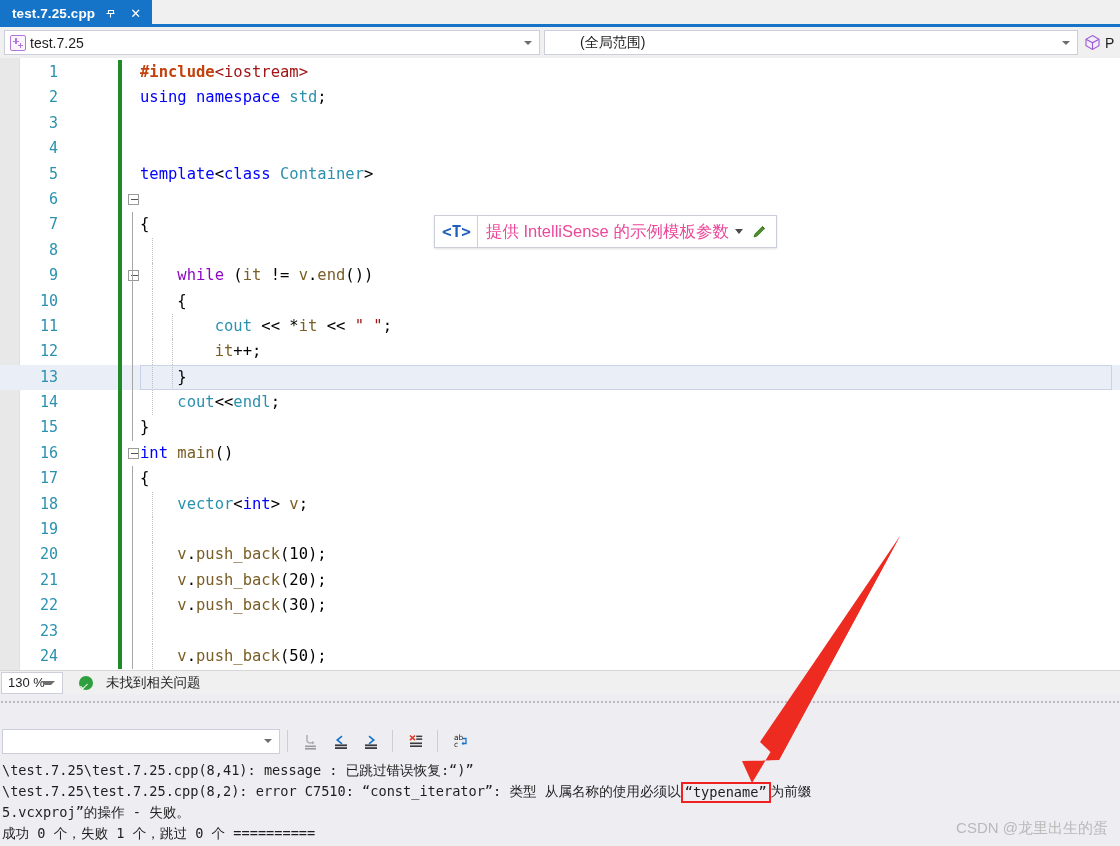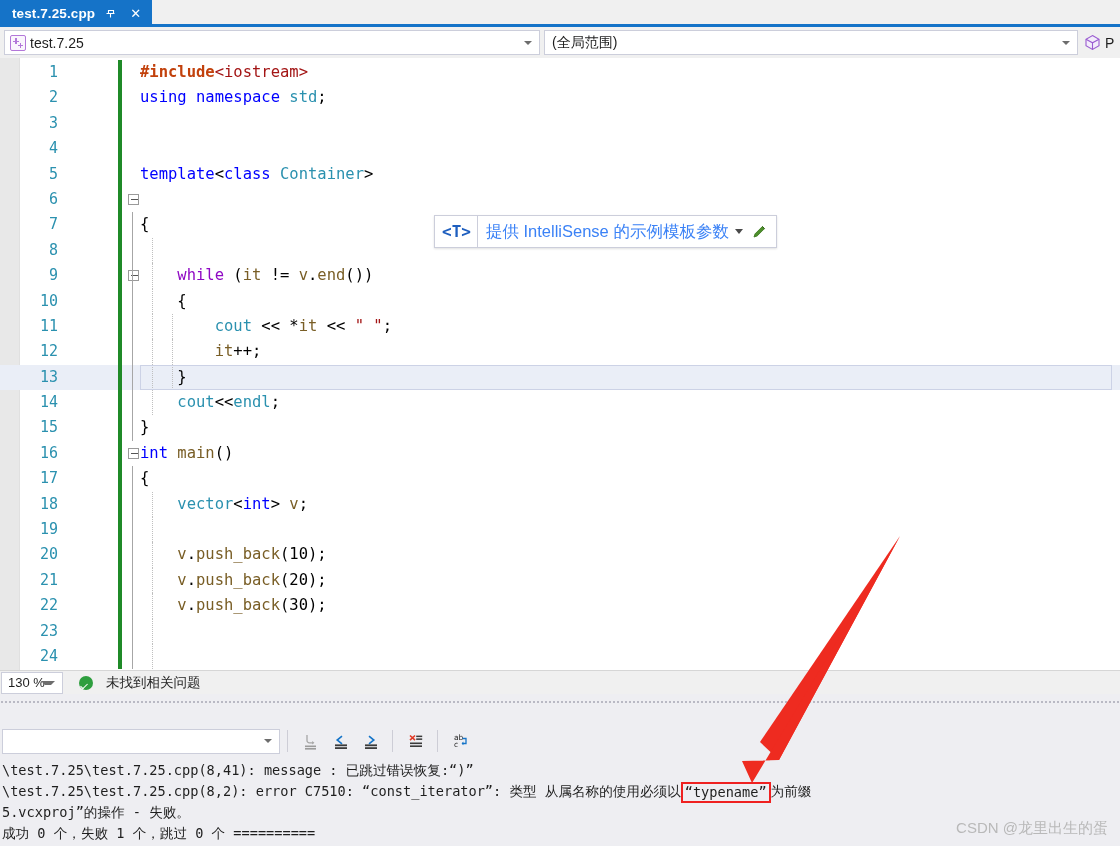--- a/index.html
+++ b/index.html
@@ -39,21 +39,21 @@
     position: absolute; left: 0; top: 27px; width: 1120px; height: 31px;
     background: #f0f0f0;
     display: flex; align-items: center;
   }
   .nav-combo {
     height: 25px; background: #ffffff; border: 1px solid #cccedb;
     display: flex; align-items: center; position: relative;
     font-size: 14px; color: #1e1e1e;
   }
   .nav-combo.left  { margin-left: 4px; width: 536px; }
-  .nav-combo.right { margin-left: 4px; width: 534px; }
+  .nav-combo.right { margin-left: 4px; width: 534px; padding-left: 28px; }
   .nav-combo .combo-text { padding-left: 7px; white-space: nowrap; overflow: hidden; }
   .nav-combo.left .combo-text { padding-left: 4px; }
   .cs-icon {
     width: 16px; height: 16px; margin-left: 5px; flex: 0 0 16px;
     border: 1px solid #b377d9; border-radius: 2px;
     background: #faf5fd; position: relative;
   }
   .cs-icon::before, .cs-icon::after {
     content: ''; position: absolute; background: #b377d9;
   }
@@ -137,21 +137,21 @@
     display: flex; align-items: center;
     box-shadow: 0 1px 2px rgba(0,0,0,.12);
   }
   .is-tag {
     padding: 0 6px 0 7px; font-size: 16px; font-weight: bold;
     color: #1f5fbf; font-family: "DejaVu Sans Mono", monospace;
     border-right: 1px solid #cccedb; height: 100%;
     display: flex; align-items: center;
   }
   .is-text {
-    padding: 0 6px 0 8px; font-size: 16.5px; color: #3b82f6; white-space: nowrap;
+    padding: 0 6px 0 8px; font-size: 16.5px; color: #ec4899; white-space: nowrap;
   }
   .is-caret {
     width: 0; height: 0; margin-right: 8px;
     border-left: 4px solid transparent; border-right: 4px solid transparent;
     border-top: 5px solid #4a4a4a;
   }
   .is-pencil { margin-right: 8px; display: flex; align-items: center; }
 
   
   .ed-status {
@@ -294,21 +294,21 @@
         <div class="cline"><span class="lnum">14</span><span class="chbar"></span><span class="guide solid" style="left:132px"></span><span class="guide" style="left:152px"></span><span class="ctext">    <span class="ty">cout</span>&lt;&lt;<span class="ty">endl</span>;</span></div>
         <div class="cline"><span class="lnum">15</span><span class="chbar"></span><span class="guide solid" style="left:132px"></span><span class="ctext">}</span></div>
         <div class="cline"><span class="lnum">16</span><span class="chbar"></span><span class="fold"></span><span class="ctext"><span class="k">int</span> <span class="fn">main</span>()</span></div>
         <div class="cline"><span class="lnum">17</span><span class="chbar"></span><span class="guide solid" style="left:132px"></span><span class="ctext">{</span></div>
         <div class="cline"><span class="lnum">18</span><span class="chbar"></span><span class="guide solid" style="left:132px"></span><span class="guide" style="left:152px"></span><span class="ctext">    <span class="ty">vector</span>&lt;<span class="k">int</span>&gt; <span class="fn">v</span>;</span></div>
         <div class="cline"><span class="lnum">19</span><span class="chbar"></span><span class="guide solid" style="left:132px"></span><span class="guide" style="left:152px"></span><span class="ctext"></span></div>
         <div class="cline"><span class="lnum">20</span><span class="chbar"></span><span class="guide solid" style="left:132px"></span><span class="guide" style="left:152px"></span><span class="ctext">    <span class="fn">v</span>.<span class="fn">push_back</span>(10);</span></div>
         <div class="cline"><span class="lnum">21</span><span class="chbar"></span><span class="guide solid" style="left:132px"></span><span class="guide" style="left:152px"></span><span class="ctext">    <span class="fn">v</span>.<span class="fn">push_back</span>(20);</span></div>
         <div class="cline"><span class="lnum">22</span><span class="chbar"></span><span class="guide solid" style="left:132px"></span><span class="guide" style="left:152px"></span><span class="ctext">    <span class="fn">v</span>.<span class="fn">push_back</span>(30);</span></div>
         <div class="cline"><span class="lnum">23</span><span class="chbar"></span><span class="guide solid" style="left:132px"></span><span class="guide" style="left:152px"></span></div>
-        <div class="cline"><span class="lnum">24</span><span class="chbar"></span><span class="guide solid" style="left:132px"></span><span class="guide" style="left:152px"></span></div>
+        <div class="cline"><span class="lnum">24</span><span class="chbar"></span><span class="guide solid" style="left:132px"></span><span class="guide" style="left:152px"></span><span class="ctext">    <span class="fn">v</span>.<span class="fn">push_back</span>(50);</span></div>
       </div>
 
     <div class="intellisense">
       <span class="is-tag">&lt;T&gt;</span>
       <span class="is-text">提供 IntelliSense 的示例模板参数</span>
       <span class="is-caret"></span>
       <span class="is-pencil">
         <svg width="17" height="17" viewBox="0 0 17 17">
           <path d="M3 14l1.1-3.2L11.4 3.5l2.1 2.1-7.3 7.3z" fill="#4d8f2b" stroke="#3f7a22" stroke-width="0.9"></path>
           <path d="M11.4 3.5 13.5 5.6" stroke="#2e5e19" stroke-width="1"></path>

